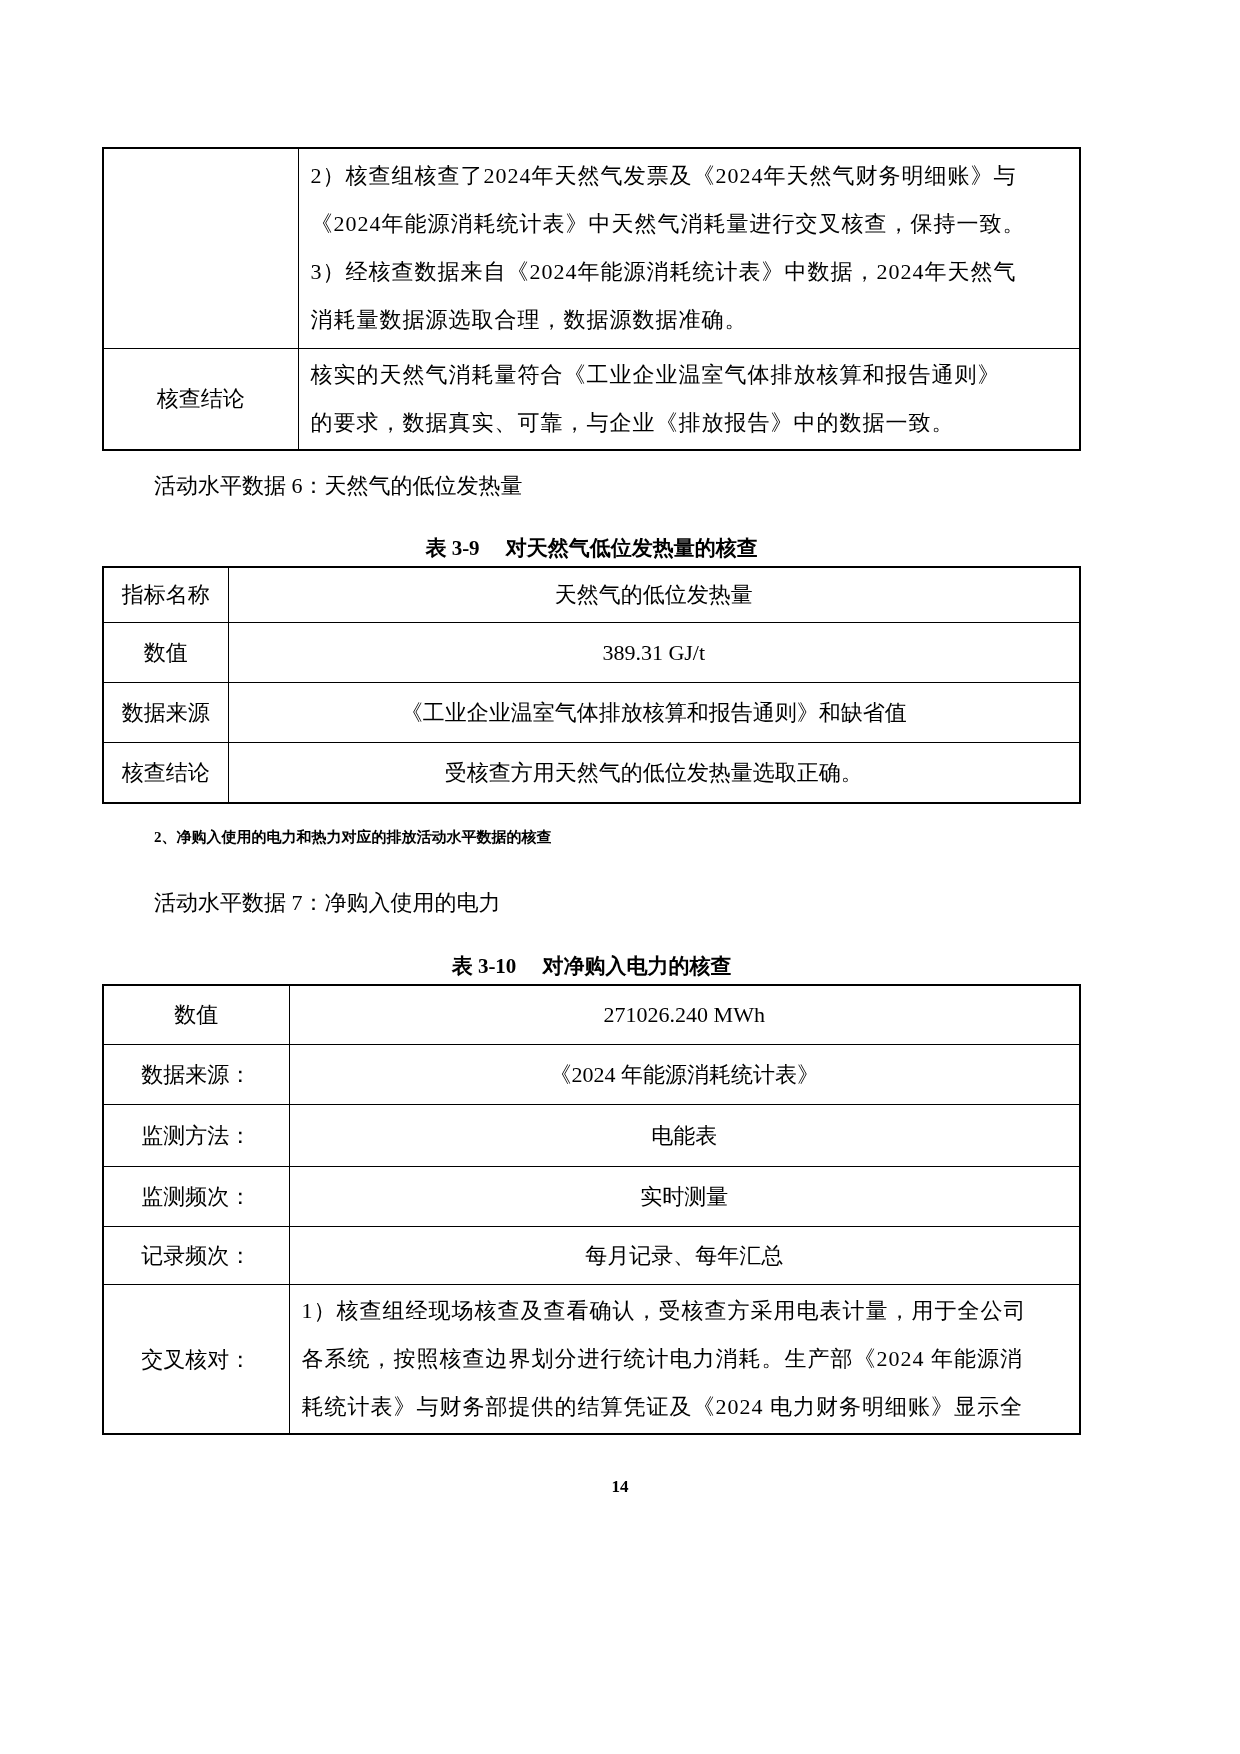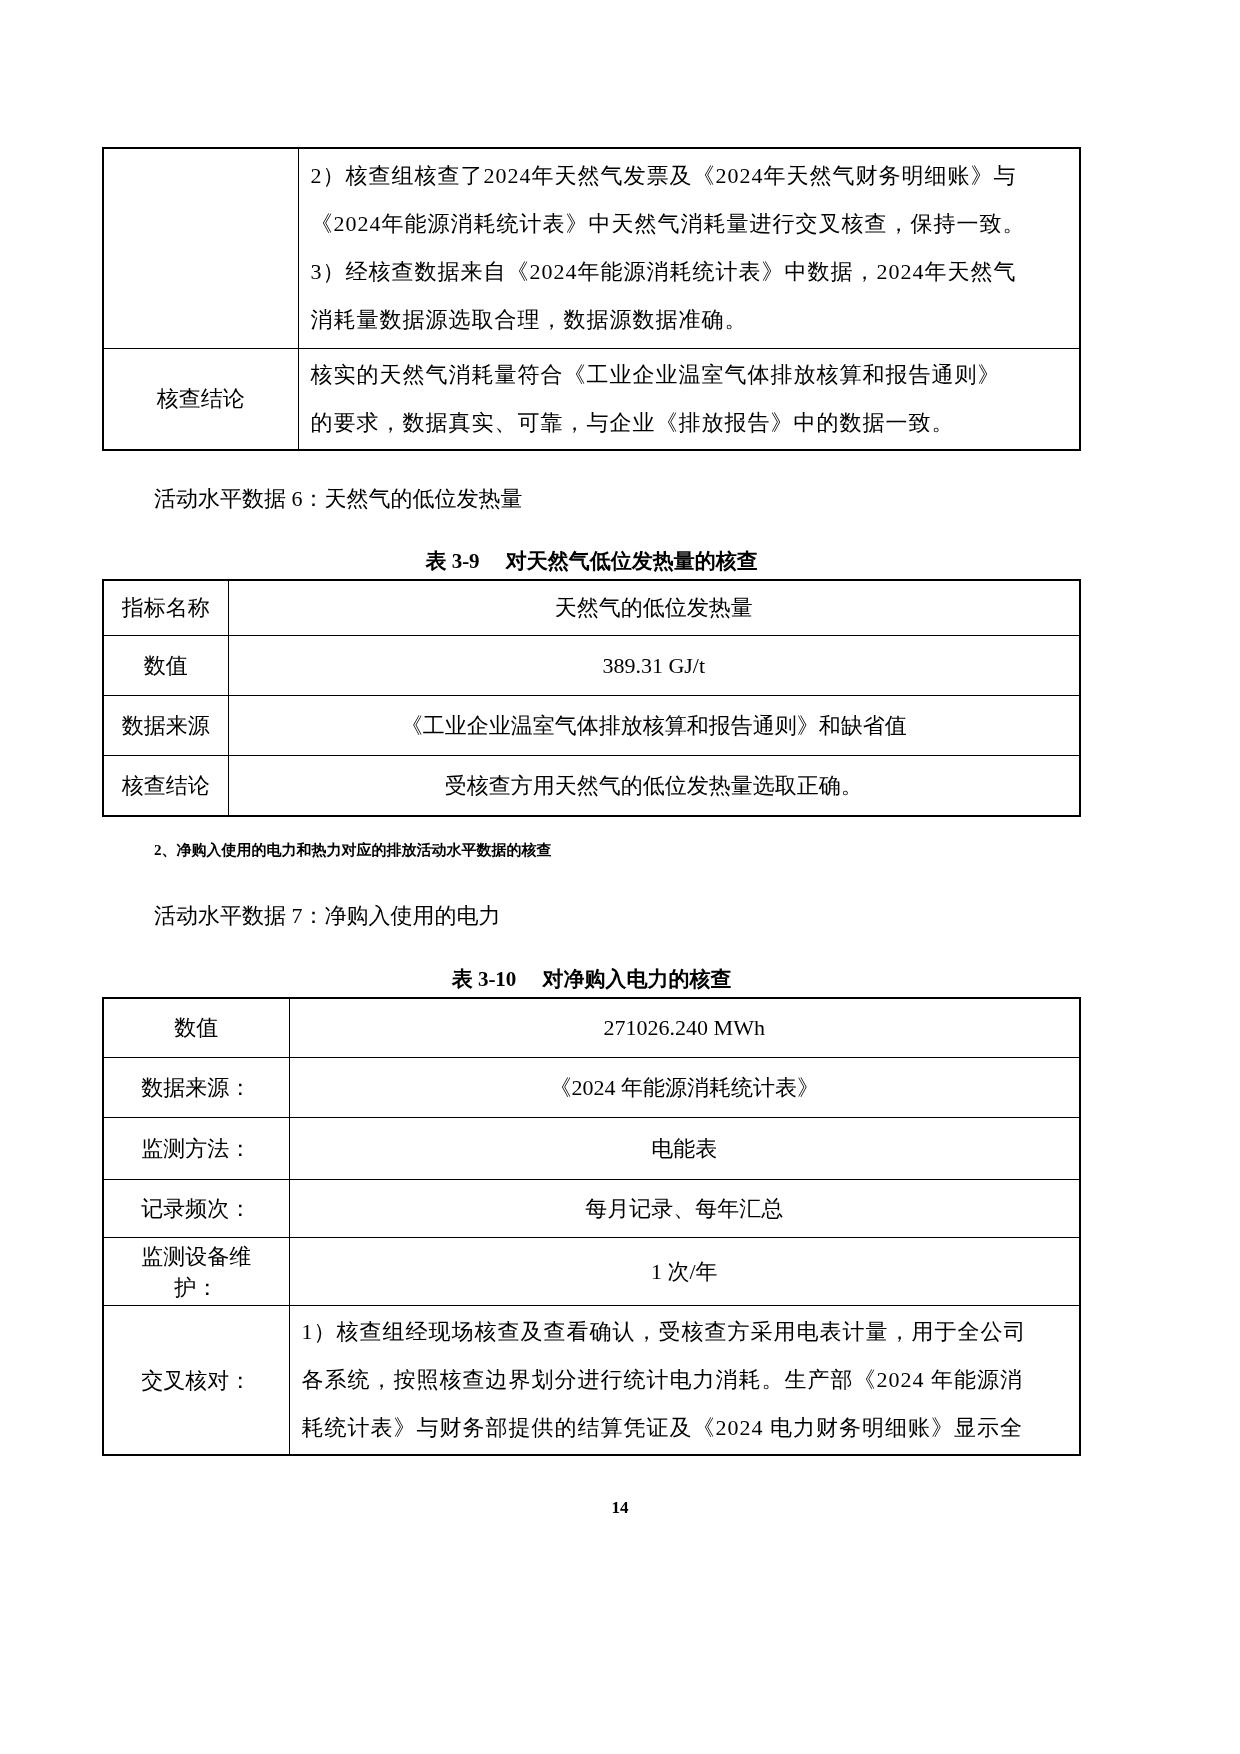--- a/index.html
+++ b/index.html
@@ -36,21 +36,21 @@
     padding-left: 12px;
     padding-right: 8px;
   }
   .tbl-prev { margin-top: 147px; }
   .tbl-prev .col-label { width: 195px; }
   .tbl-39  { margin-top: 4px; }
   .tbl-39 .col-label { width: 125px; }
   .tbl-310 { margin-top: 4px; }
   .tbl-310 .col-label { width: 186px; }
   .heading-activity {
-    margin-top: 33px;
+    margin-top: 20px;
     margin-left: 52px;
     font-size: 22px;
     line-height: 30px;
   }
   .heading-bold {
     margin-top: 18px;
     margin-left: 52px;
     font-size: 15px;
     font-weight: bold;
     line-height: 30px;
@@ -149,28 +149,27 @@
     <td>271026.240 MWh</td>
   </tr>
   <tr style="height:60px;">
     <td>数据来源：</td>
     <td>《2024 年能源消耗统计表》</td>
   </tr>
   <tr style="height:62px;">
     <td>监测方法：</td>
     <td>电能表</td>
   </tr>
+  <tr style="height:60px;">
+    <td>监测频次：</td>
+    <td>实时测量</td>
+  </tr>
   <tr style="height:58px;">
     <td>记录频次：</td>
     <td>每月记录、每年汇总</td>
-  </tr>
-  <tr style="height:68px;">
-    <td>监测设备维
-护：</td>
-    <td>1 次/年</td>
   </tr>
   <tr style="height:147px;">
     <td>交叉核对：</td>
     <td class="para">1）核查组经现场核查及查看确认，受核查方采用电表计量，用于全公司
 各系统，按照核查边界划分进行统计电力消耗。生产部《2024 年能源消
 耗统计表》与财务部提供的结算凭证及《2024 电力财务明细账》显示全</td>
   </tr>
 </tbody>
   </table>
 

